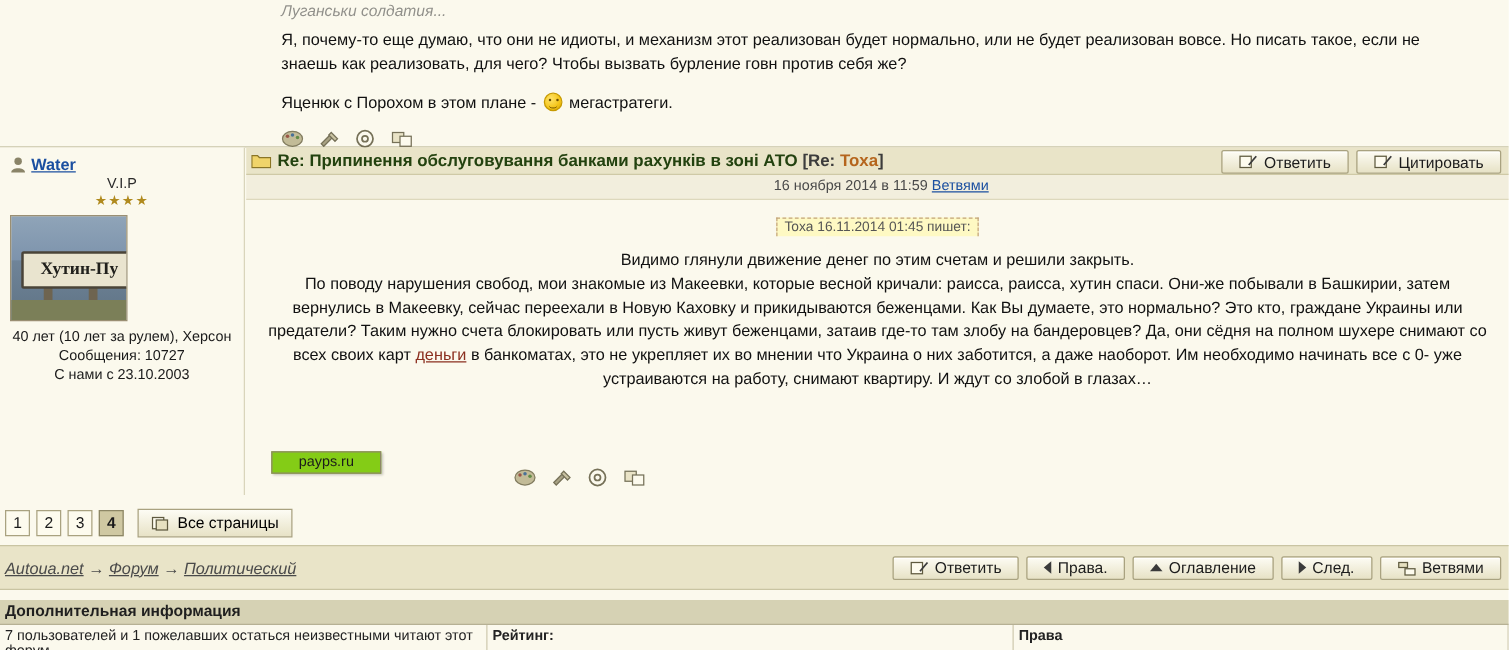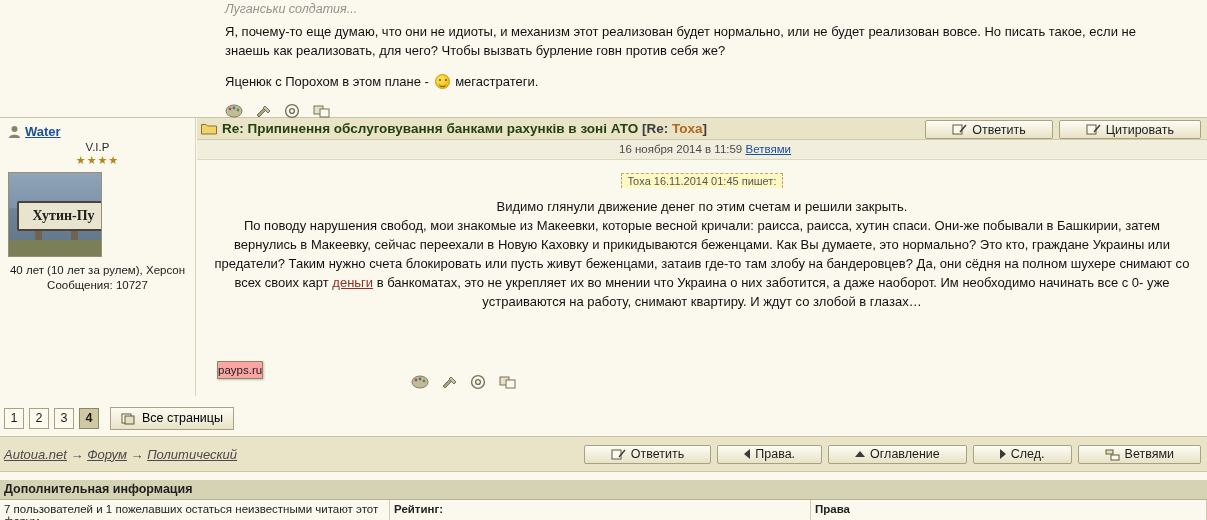--- a/index.html
+++ b/index.html
@@ -98,21 +98,21 @@
     height: 20px; background: #f2eedd; border-bottom: 1px solid #ddd8bc;
     font-size: 11.5px; color: #4a4a4a; padding: 3px 0 0 6px;
   }
   .post-sub .branch { color: #1b4fa0; text-decoration: underline; cursor: pointer; }
 
   .head-btns { position: absolute; right: 6px; top: 2px; display: flex; gap: 6px; }
   .btn {
     height: 19px; background: linear-gradient(#fdfcf4, #e7e2c6);
     border: 1px solid #a9a280; border-radius: 2px;
     display: inline-flex; align-items: center; gap: 5px;
-    padding: 0 26px; font-size: 12.5px; color: #1c1c1c; cursor: pointer;
+    padding: 0 13px; font-size: 12.5px; color: #1c1c1c; cursor: pointer;
     box-shadow: 0 1px 0 #fff inset;
   }
   .btn .bi { width: 15px; height: 13px; }
   .btn-label { white-space: nowrap; }
 
   
   .quote-wrap { padding: 12px 14px 0 14px; }
   .quote-author {
     display: inline-block; font-size: 11px; color: #555;
     background: #fef9c3; border: 1px dashed #c2a37b; border-bottom: none;
@@ -124,22 +124,22 @@
     font-size: 13px; line-height: 19px;
   }
 
   .post-body {
     padding: 10px 14px 0 14px; font-size: 13px; line-height: 19px; color: #111;
   }
   .post-body a.ext { color: #8b2f1f; text-decoration: underline; }
 
   .tooltip {
     position: absolute; left: 217px; top: 243px;
-    background: #fca5a5; border: 1px solid #8e8767;
-    font-size: 11.5px; color: #1b1b1b; padding: 2px 0;
+    background: #84cc16; border: 1px solid #8e8767;
+    font-size: 11.5px; color: #1b1b1b; padding: 2px 21px;
     box-shadow: 1px 1px 2px rgba(0,0,0,.22);
   }
 
   .post-toolrow { position: absolute; left: 214px; bottom: 6px; display: flex; gap: 9px; }
 
   
   .pager {
     position: absolute; left: 0; top: 402px; width: 1207px; height: 32px;
     display: flex; align-items: center; padding-left: 4px; gap: 5px;
     background: #fbf9ed;
@@ -239,20 +239,21 @@
       <div class="ustars">★★★★</div>
       <div class="avatar">
         <div class="post1"></div>
           <div class="post2"></div>
         <div class="sign">Хутин-Пу</div>
         <div class="grass"></div>
       </div>
       <div class="uinfo">
         <div>40 лет (10 лет за рулем), Херсон</div>
         <div>Сообщения: 10727</div>
+        <div>С нами с 23.10.2003</div>
       </div>
     </div>
 
     <div class="postmain">
 
       <div class="post-head">
         <svg class="folder-icon" viewBox="0 0 16 13">
           <path d="M0.5 2.5 H5 L6.5 4 H15.5 V12 H0.5 Z" fill="#f0d46a" stroke="#8a7526"></path>
         </svg>
         <span class="post-title">

